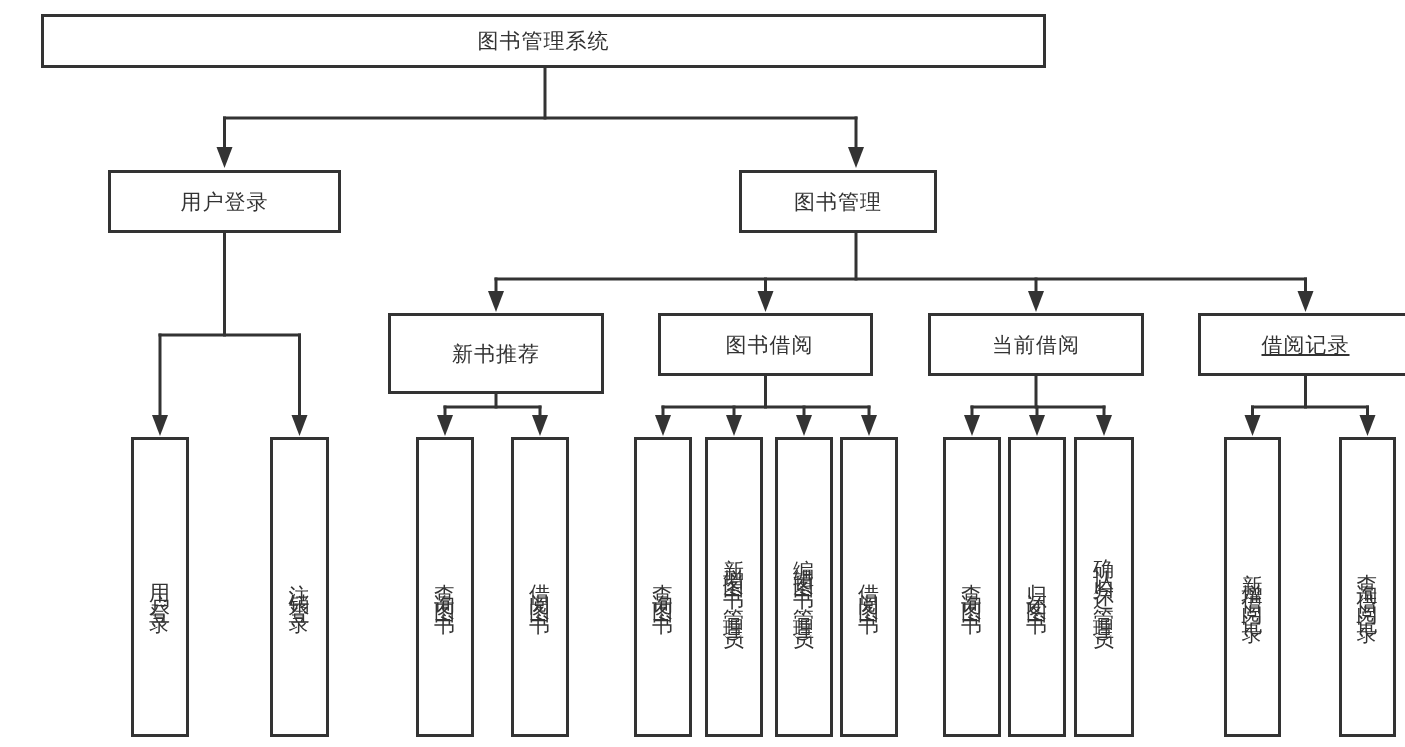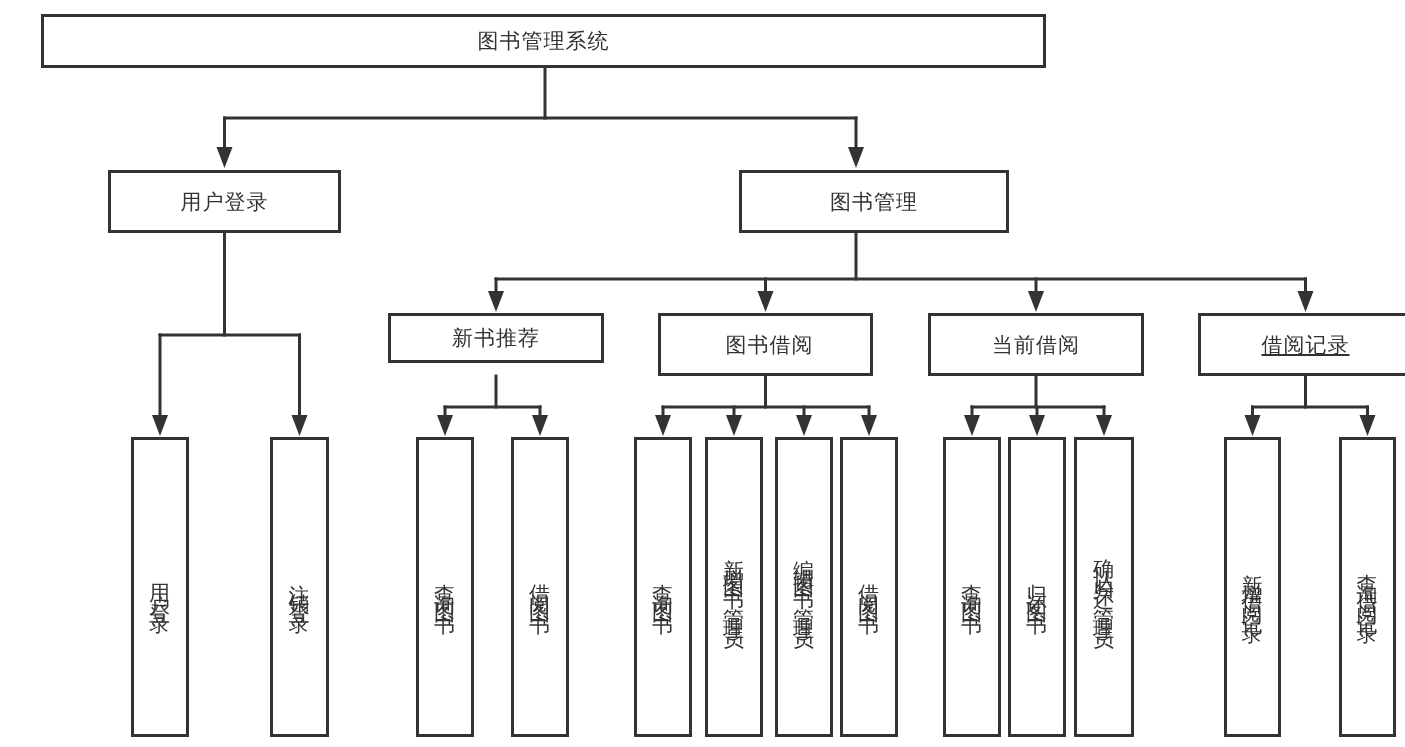--- a/index.html
+++ b/index.html
@@ -115,24 +115,24 @@
       <line x1="1341.5" y1="407" x2="1341.5" y2="422" stroke="#333333" stroke-width="3" stroke-linecap="square"></line>
       <polygon points="1333.5,415 1349.5,415 1341.5,436" fill="#333333"></polygon>
     </svg>
   <div id="nodes-layer">
       <div class="node h" style="left: 15px; top: 14px; width: 1005px; height: 54px;">
         <span>图书管理系统</span>
       </div>
       <div class="node h" style="left: 82px; top: 170px; width: 233px; height: 63px;">
         <span>用户登录</span>
       </div>
-      <div class="node h" style="left: 713px; top: 170px; width: 270px; height: 63px;">
+      <div class="node h" style="left: 713px; top: 170px; width: 198px; height: 63px;">
         <span>图书管理</span>
       </div>
-      <div class="node h" style="left: 362px; top: 313px; width: 216px; height: 50px;">
+      <div class="node h" style="left: 362px; top: 313px; width: 216px; height: 81px;">
         <span>新书推荐</span>
       </div>
       <div class="node h" style="left: 632px; top: 313px; width: 215px; height: 63px; padding-left: 8px;">
         <span>图书借阅</span>
       </div>
       <div class="node h" style="left: 902px; top: 313px; width: 216px; height: 63px;">
         <span>当前借阅</span>
       </div>
       <div class="node h" style="left: 1172px; top: 313px; width: 215px; height: 63px; text-decoration: underline;">
         <span>借阅记录</span>

